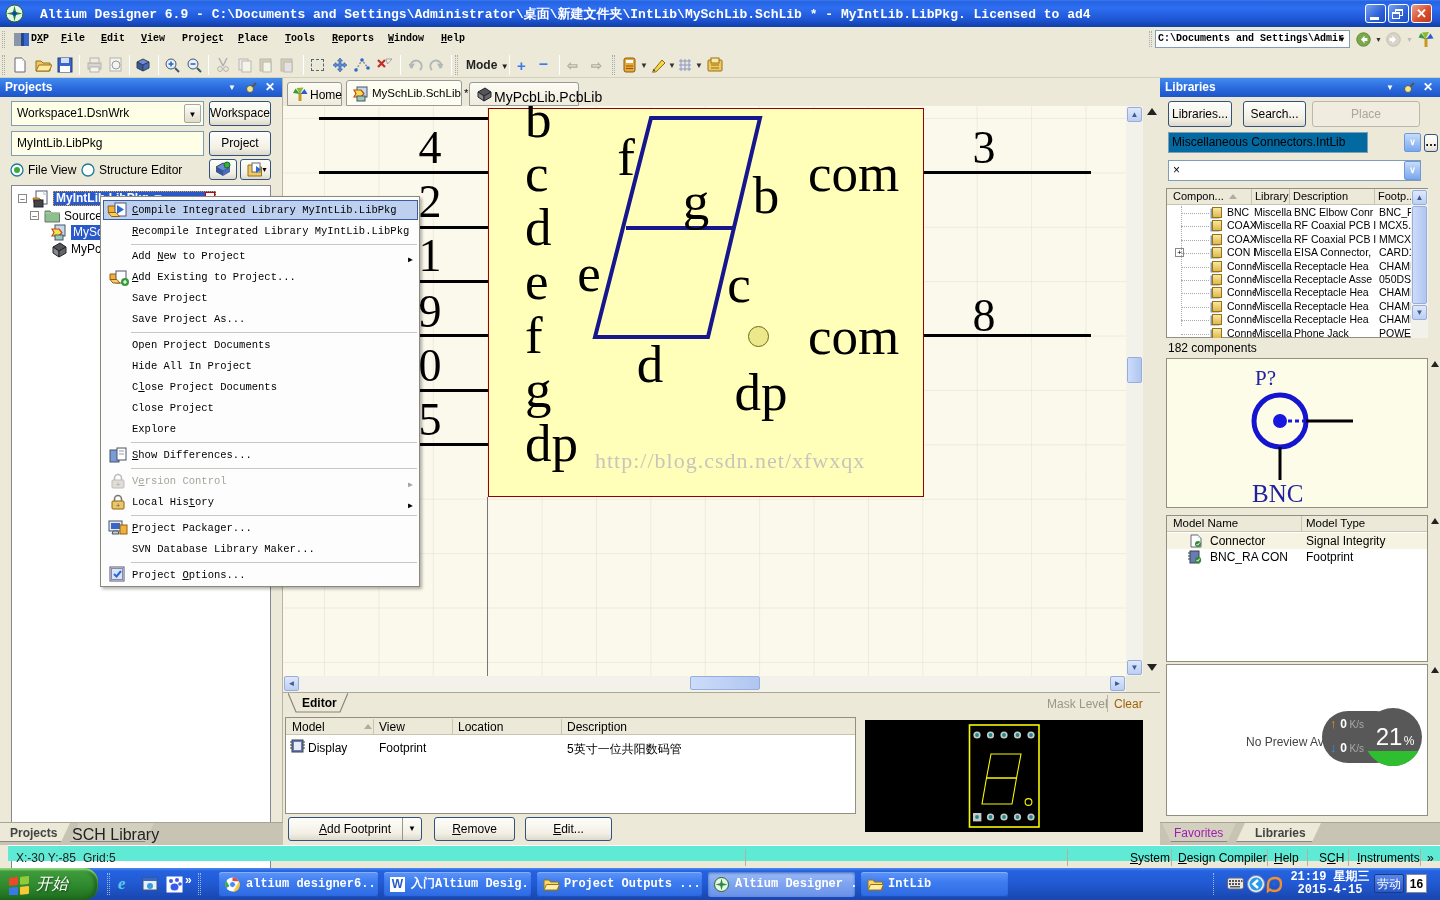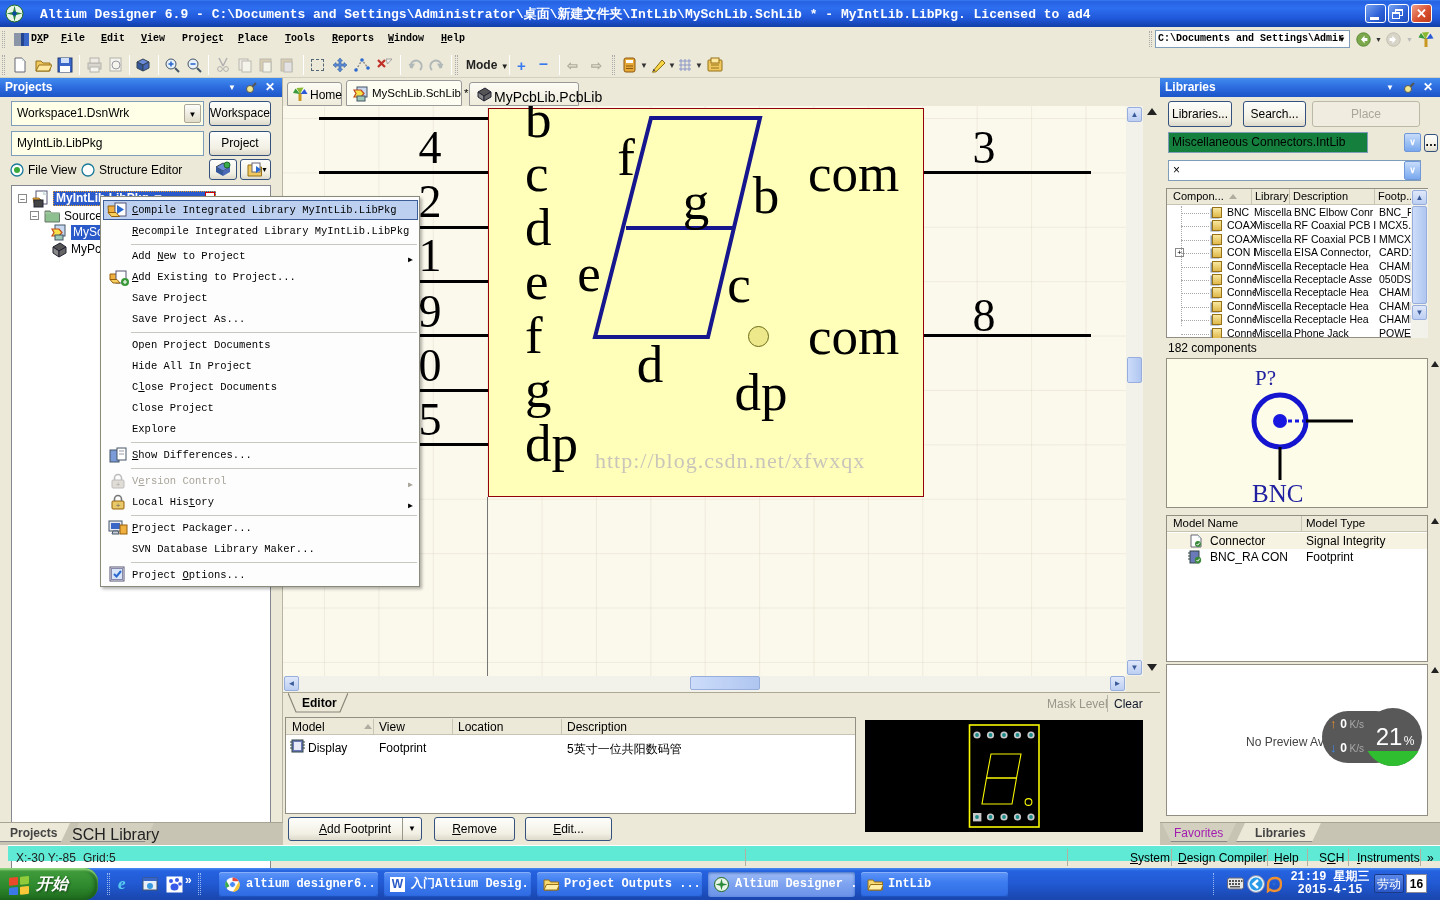--- a/index.html
+++ b/index.html
@@ -391,21 +391,21 @@
   </div>
   <div class="abs" style="left:864px;top:30px;width:0;height:0;border-left:5px solid transparent;border-right:5px solid transparent;border-bottom:7px solid #222"></div>
   <div class="abs" style="left:864px;top:586px;width:0;height:0;border-left:5px solid transparent;border-right:5px solid transparent;border-top:7px solid #222"></div>
   <div class="abs" id="editorpanel" style="left:0;top:614px;width:877px;height:153px;background:#ECE9D8;border-top:1px solid #aca894">
     <svg class="abs" style="left:5px;top:0px" width="60" height="20">
         <path d="M0 0 L8 19 L52 19 L60 0" fill="#ECE9D8" stroke="#898578" stroke-width="1.2"></path>
       </svg>
     <div class="abs" style="left:19px;top:3px;font-weight:bold;font-size:12px">Editor</div>
     <div class="abs" style="left:764px;top:4px;font-size:12px;color:#9a968a">Mask Level</div>
     <div class="abs" style="left:824px;top:2px;width:1px;height:17px;background:#b8b4a8"></div>
-    <div class="abs" style="left:831px;top:4px;font-size:12px;color:#0f172a">Clear</div>
+    <div class="abs" style="left:831px;top:4px;font-size:12px;color:#a16207">Clear</div>
     <div class="abs" style="left:2px;top:24px;width:571px;height:97px;background:#fff;border:1px solid #928F82">
       <div class="abs" style="left:0;top:0;width:569px;height:17px;background:#ECE9D8;border-bottom:1px solid #c8c4b4">
         <span class="abs" style="left:6px;top:2px;font-size:12px">Model</span>
         <span class="abs" style="left:78px;top:6px;width:0;height:0;border-left:4px solid transparent;border-right:4px solid transparent;border-bottom:5px solid #b0aca0"></span>
         <span class="abs" style="left:87px;top:1px;width:1px;height:15px;background:#c8c4b4;box-shadow:79px 0 #c8c4b4,188px 0 #c8c4b4"></span>
         <span class="abs" style="left:93px;top:2px;font-size:12px">View</span>
         <span class="abs" style="left:172px;top:2px;font-size:12px">Location</span>
         <span class="abs" style="left:281px;top:2px;font-size:12px">Description</span>
       </div>
       <svg class="abs" style="left:4px;top:21px" width="15" height="14">
@@ -468,21 +468,21 @@
     <span class="abs" style="right:46px;top:0;font-size:8px">▼</span>
     <svg class="abs" style="right:24px;top:3px" width="13" height="13">
         <circle cx="5" cy="8" r="3.5" fill="#F0E890" stroke="#555"></circle>
         <line x1="7.5" y1="5.5" x2="11" y2="2" stroke="#555" stroke-width="2"></line>
       </svg>
     <span class="abs" style="right:7px;top:0;font-size:12px">✕</span>
   </div>
   <div class="abs xpbtn" style="left:8px;top:23px;width:64px;height:26px;line-height:24px">Libraries...</div>
   <div class="abs xpbtn" style="left:83px;top:23px;width:63px;height:26px;line-height:24px">Search...</div>
   <div class="abs" style="left:152px;top:23px;width:108px;height:26px;border:1px solid #bcb8a8;border-radius:3px;background:#F0EDE0;color:#aaa69a;font-size:12px;text-align:center;line-height:24px">Place</div>
-  <div class="abs field" style="left:8px;top:54px;width:200px;height:21px;background:#15803d;line-height:19px;padding-left:3px;white-space:nowrap;overflow:hidden">Miscellaneous Connectors.IntLib</div>
+  <div class="abs field" style="left:8px;top:54px;width:200px;height:21px;background:#0369a1;line-height:19px;padding-left:3px;white-space:nowrap;overflow:hidden">Miscellaneous Connectors.IntLib</div>
   <div class="abs vbtn" style="left:244px;top:55px"></div>
   <div class="abs xpbtn" style="left:264px;top:56px;width:14px;height:18px;line-height:14px;font-weight:bold">…</div>
   <div class="abs field" style="left:8px;top:82px;width:253px;height:21px;background:#fff;line-height:19px;padding-left:4px">×</div>
   <div class="abs vbtn" style="left:244px;top:83px"></div>
   <div class="abs" style="left:6px;top:110px;width:262px;height:150px;background:#fff;border:1px solid #928F82">
     <div class="abs" style="left:0;top:0;width:260px;height:16px;background:#ECE9D8;border-bottom:1px solid #c8c4b4">
       <span class="abs" style="left:6px;top:1px;font-size:11px">Compon...</span>
       <span class="abs" style="left:62px;top:5px;width:0;height:0;border-left:4px solid transparent;border-right:4px solid transparent;border-bottom:5px solid #b0aca0"></span>
       <span class="abs" style="left:84px;top:0px;width:1px;height:15px;background:#c8c4b4;box-shadow:38px 0 #c8c4b4,123px 0 #c8c4b4,162px 0 #c8c4b4"></span>
       <span class="abs" style="left:88px;top:1px;font-size:11px">Library</span>
@@ -711,21 +711,21 @@
 <div class="abs" id="taskbar">
   <div class="abs" style="left:-6px;top:0px;width:104px;height:32px;border-radius:0 14px 14px 0;background:linear-gradient(180deg,#6ABB5A 0%,#3E9A3A 12%,#2F8A2E 55%,#1E6A1E 100%);box-shadow:inset 0 2px 2px #8ed87e,inset -3px 0 4px #1a5a1a"></div>
   <svg class="abs" style="left:8px;top:6px" width="22" height="21" viewBox="0 0 22 21">
       <g transform="skewY(-6)">
         <rect x="1" y="4" width="9" height="8" rx="1" fill="#E84A2A"></rect>
         <rect x="12" y="4" width="9" height="8" rx="1" fill="#8FCB3A"></rect>
         <rect x="1" y="14" width="9" height="8" rx="1" fill="#3A78E8"></rect>
         <rect x="12" y="14" width="9" height="8" rx="1" fill="#F8C838"></rect>
       </g>
     </svg>
-  <div class="abs" style="left:36px;top:6px;color:#fff;font-size:16px;font-weight:bold;font-style:italic;text-shadow:1px 1px 2px #1a4a1a">开始</div>
+  <div class="abs" style="left:36px;top:6px;color:#fff;font-size:16px;font-weight:normal;font-style:italic;text-shadow:1px 1px 2px #1a4a1a">开始</div>
   <div class="abs" style="left:107px;top:5px;width:3px;height:22px;border-left:1px dotted #9ab8f0;border-right:1px dotted #9ab8f0"></div>
   <div class="abs" style="left:118px;top:6px;width:17px;height:19px;color:#5AC8F0;font-size:17px;font-weight:bold;font-style:italic;font-family:'Liberation Serif',serif;text-shadow:0 0 1px #2a8ad0">e</div>
   <svg class="abs" style="left:142px;top:8px" width="17" height="17">
       <rect x="1" y="2" width="14" height="12" fill="#E8F0FA" stroke="#456"></rect>
       <rect x="1" y="2" width="14" height="3" fill="#3A66C8"></rect>
       <circle cx="8" cy="10" r="3" fill="#3a9ae0"></circle>
     </svg>
   <svg class="abs" style="left:166px;top:8px" width="17" height="17">
       <rect x="0.5" y="0.5" width="16" height="16" fill="#fff"></rect>
       <circle cx="5" cy="5" r="2" fill="#3A5AE8"></circle>

